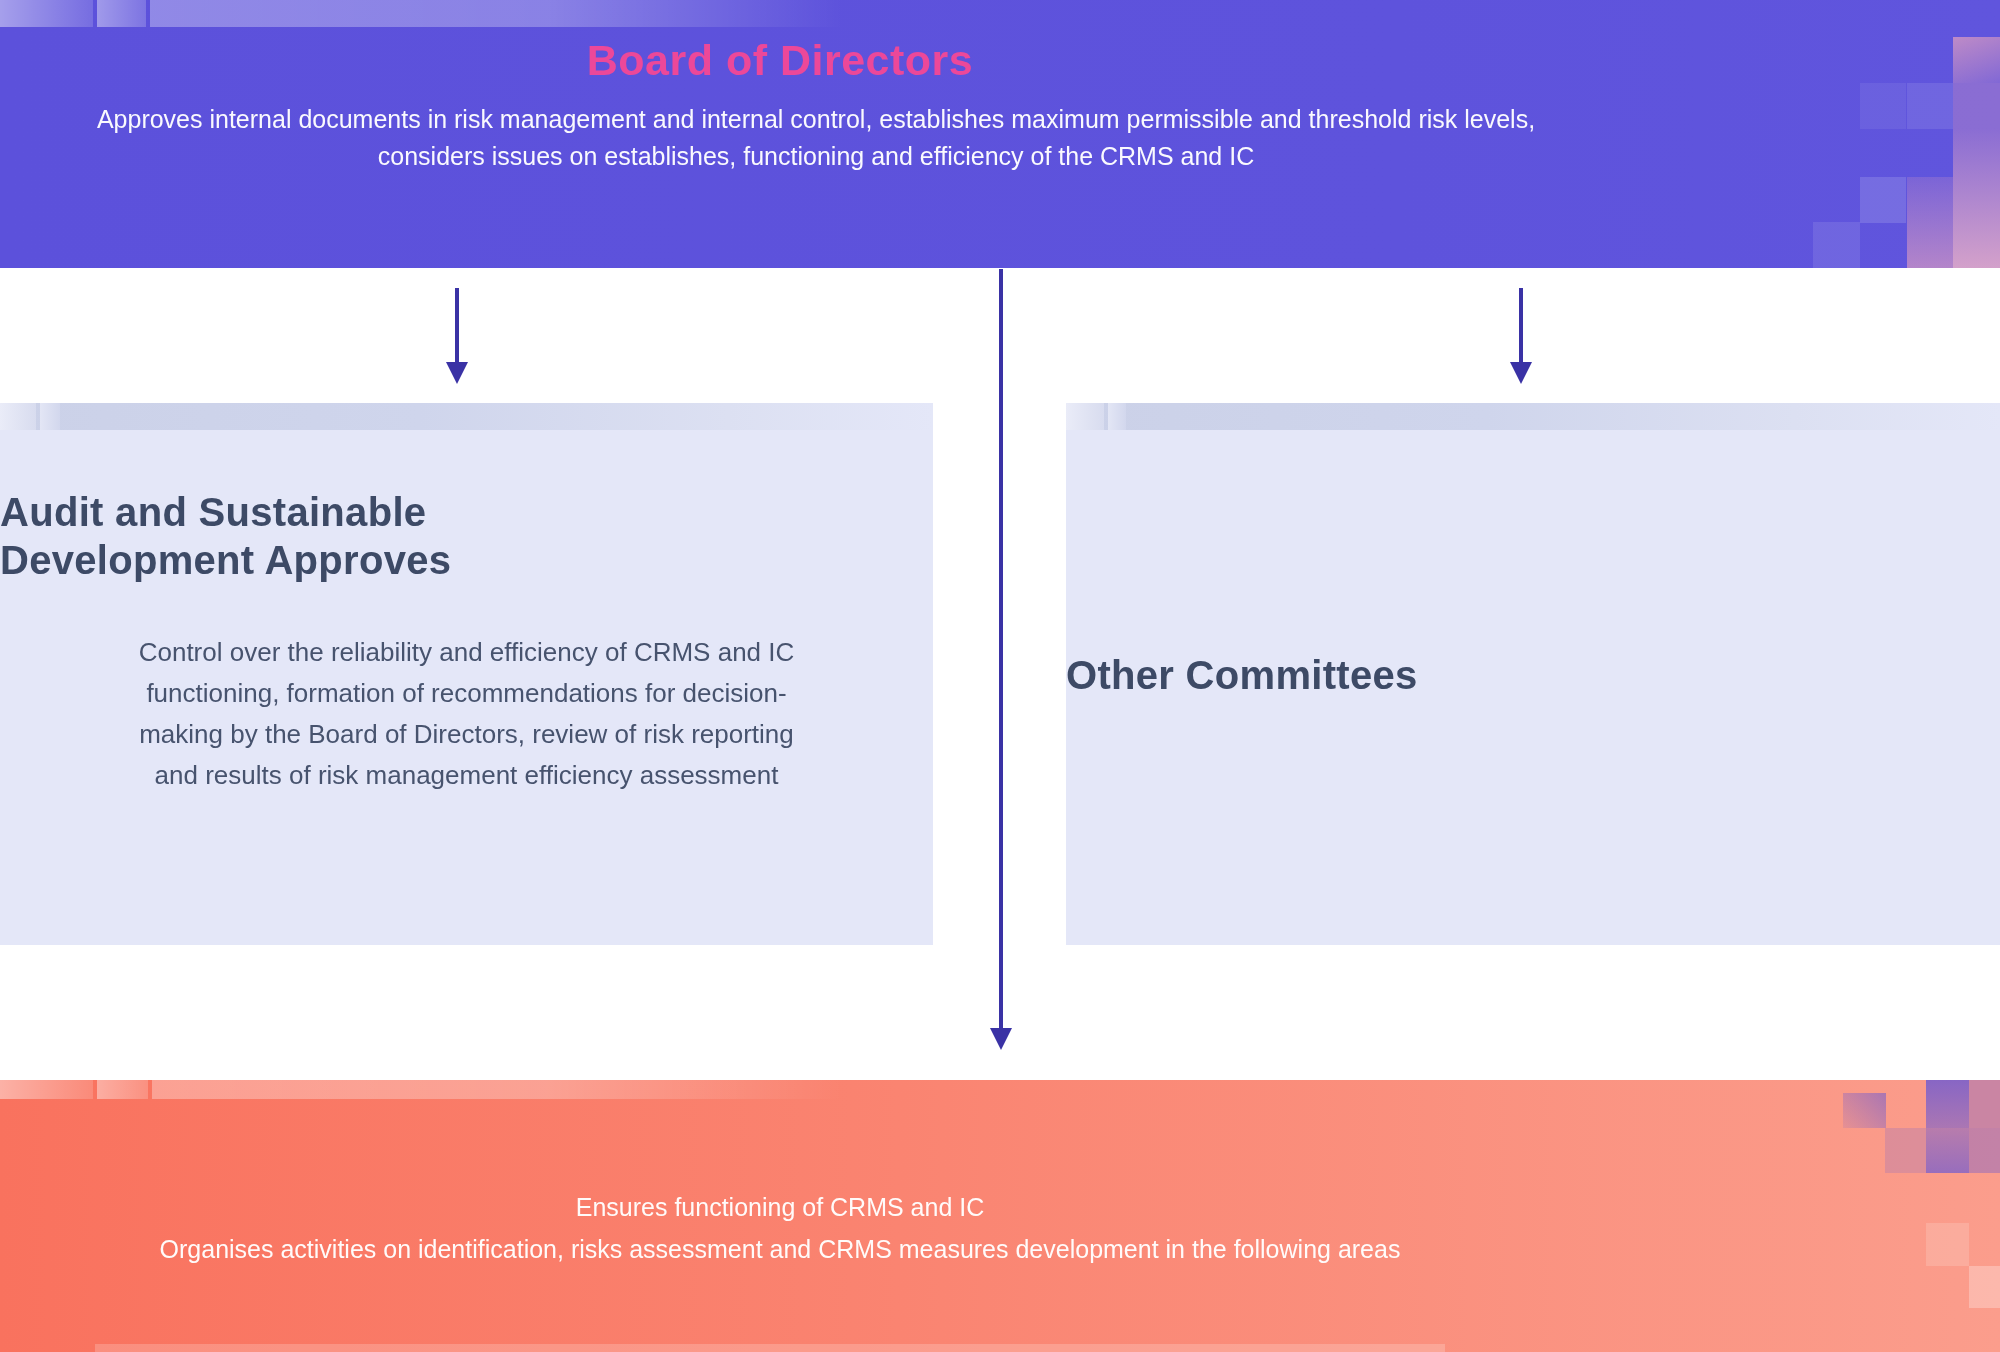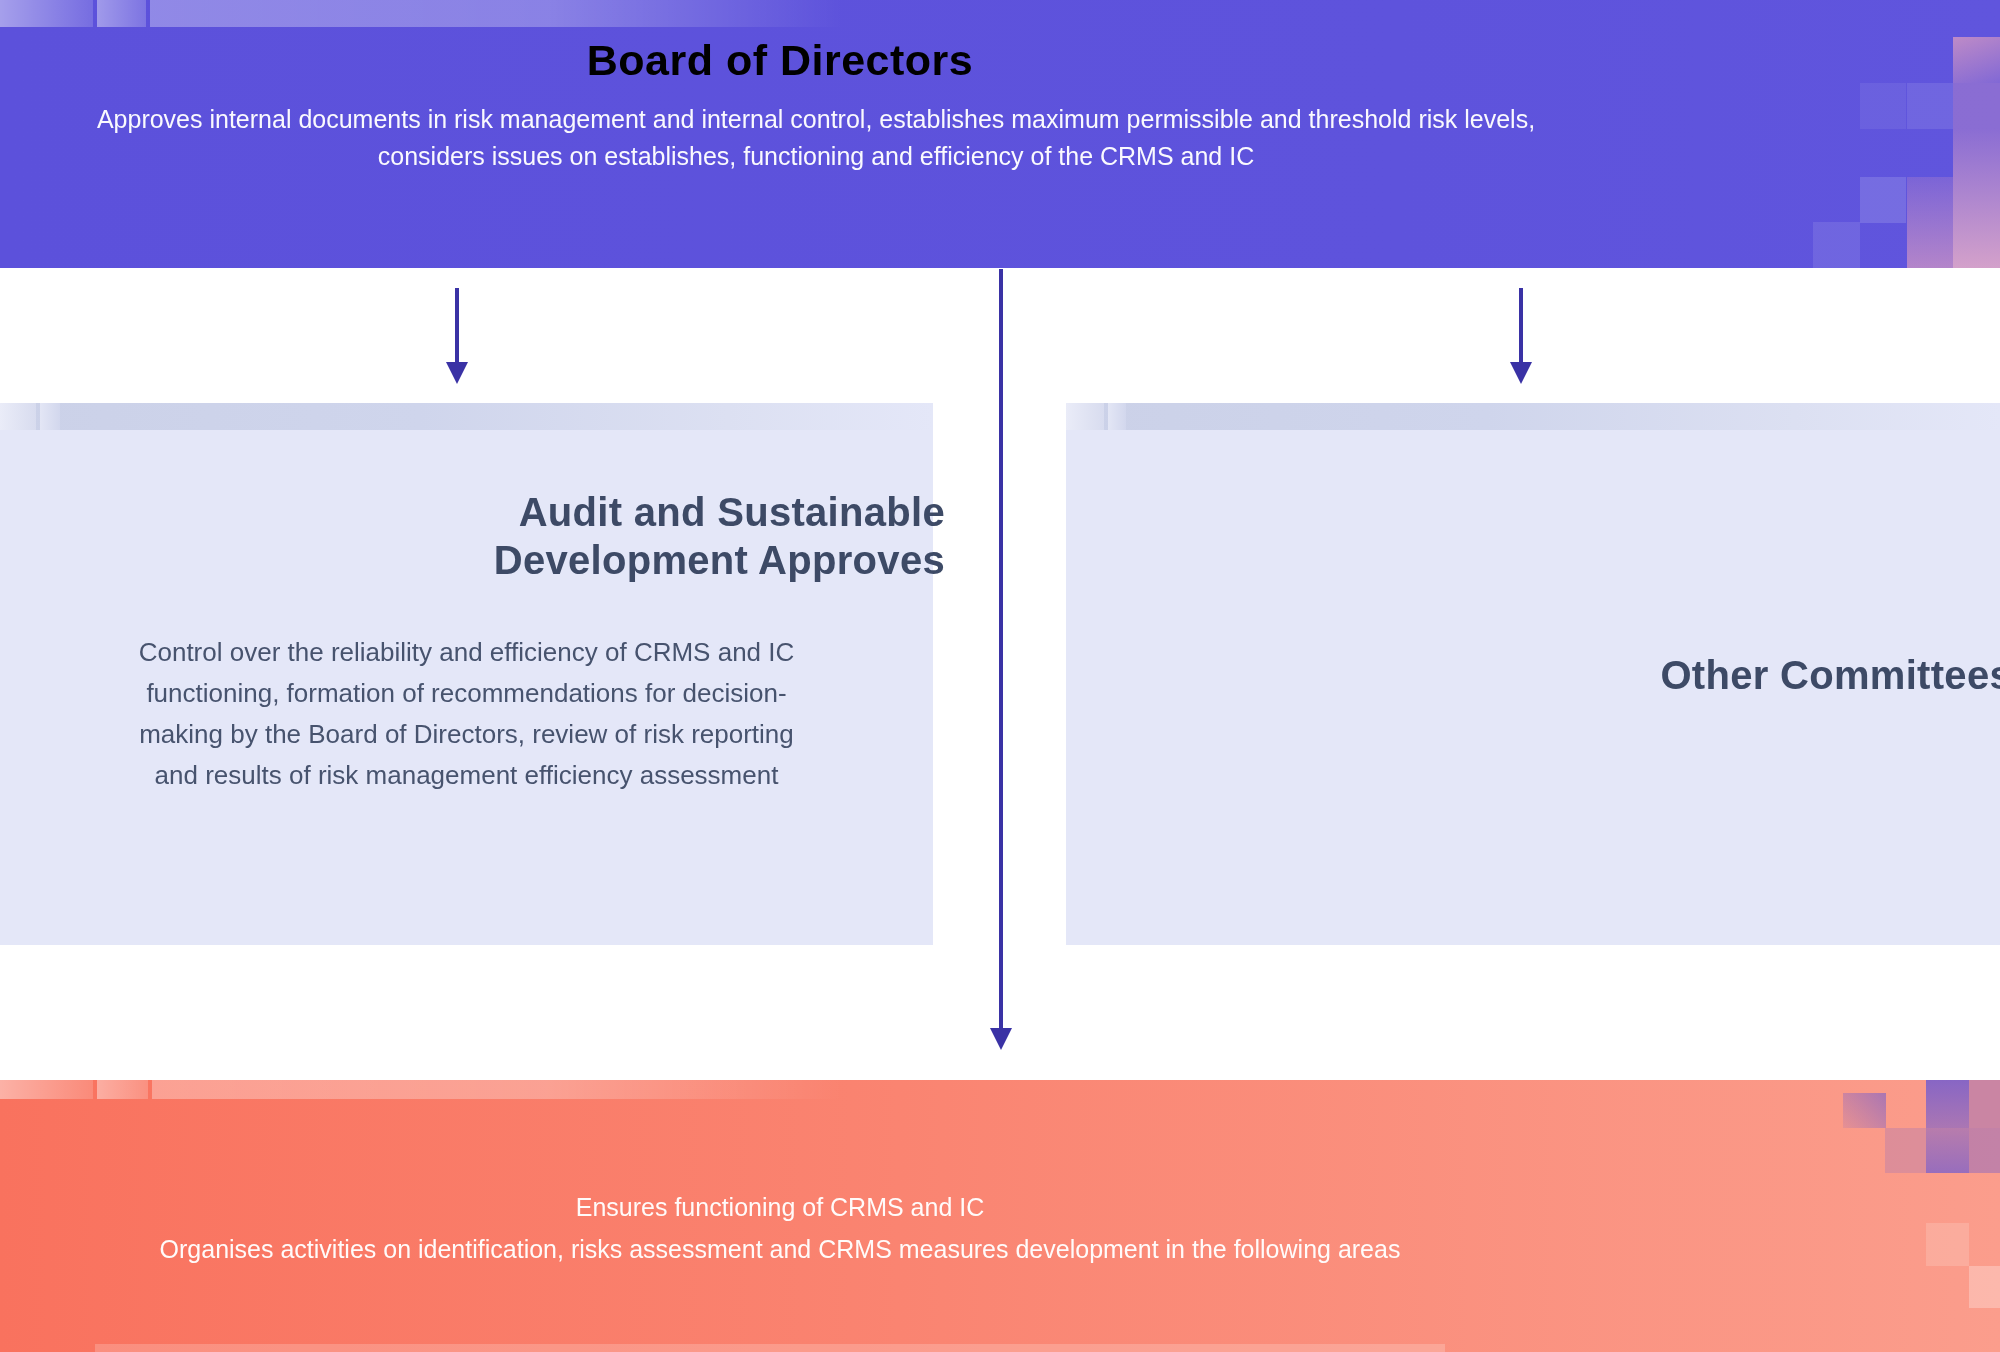--- a/index.html
+++ b/index.html
@@ -2,21 +2,21 @@
 <html><head>
 <meta charset="utf-8">
 <style>
   html,body{margin:0;padding:0;background:#ffffff;}
   body{font-family:"Liberation Sans", sans-serif;}
   #canvas{position:relative;width:2000px;height:1352px;overflow:hidden;background:#ffffff;}
 
   
   .banner-top{position:absolute;left:0;top:0;width:2000px;height:268px;
     background:linear-gradient(90deg,#5C51DB 0%,#5E53DC 70%,#6055DD 100%);}
-  .banner-content{position:absolute;left:0;width:1560px;text-align:center;color:#000000;}
+  .banner-content{position:absolute;left:0;width:1560px;text-align:center;color:#ec4899;}
   .bt-title{top:36px;font-size:43px;font-weight:700;letter-spacing:.5px;}
   .bt-sub{top:101px;font-size:25px;font-weight:400;line-height:37px;color:rgba(255,255,255,.97);padding-left:36px;}
   .nowrap{white-space:nowrap;}
 
   
   .deco{position:absolute;}
   .w-blk1{background:linear-gradient(90deg,rgba(255,255,255,.45),rgba(255,255,255,.16));}
   .w-blk2{background:linear-gradient(90deg,rgba(255,255,255,.42),rgba(255,255,255,.20));}
   .w-strip{background:linear-gradient(90deg,rgba(255,255,255,.32) 0%,rgba(255,255,255,.28) 55%,rgba(255,255,255,0) 96%);}
 
@@ -32,21 +32,21 @@
   
   .shaft{position:absolute;width:4px;background:#3A32A5;}
   .head{position:absolute;width:0;height:0;border-left:11px solid transparent;border-right:11px solid transparent;border-top:22px solid #3A32A5;}
 
   
   .cbox{position:absolute;top:403px;height:542px;background:#E4E7F8;}
   .cbox-strip{position:absolute;top:403px;height:27px;
     background:linear-gradient(90deg,#CBD1E8 0%,#CFD5EC 45%,#DCE0F2 78%,#E4E7F8 100%);}
   .b-blk1{background:linear-gradient(90deg,#EAECf8,#D8DCEF);}
   .b-blk2{background:linear-gradient(90deg,#E3E6F5,#D2D7ED);}
-  .cbox-title{position:absolute;text-align:right;font-weight:700;font-size:40px;line-height:48px;color:#3D4A66;letter-spacing:.3px;padding-left:12px;}
+  .cbox-title{position:absolute;text-align:left;font-weight:700;font-size:40px;line-height:48px;color:#3D4A66;letter-spacing:.3px;}
   .cbox-body{position:absolute;text-align:center;font-size:26px;line-height:41px;color:#47536E;}
 
   
   .banner-bottom{position:absolute;left:0;top:1080px;width:2000px;height:272px;
     background:linear-gradient(90deg,#F9725E 0%,#FA8471 45%,#FB9D8C 100%);}
   .bb-title{top:1108px;font-size:43px;font-weight:700;letter-spacing:.5px;}
   .bb-sub{top:1186px;font-size:25px;font-weight:400;line-height:42px;color:rgba(255,255,255,.97);}
 
   
   .purp65{background:linear-gradient(180deg,rgba(91,81,219,.72),rgba(91,81,219,.5));}

